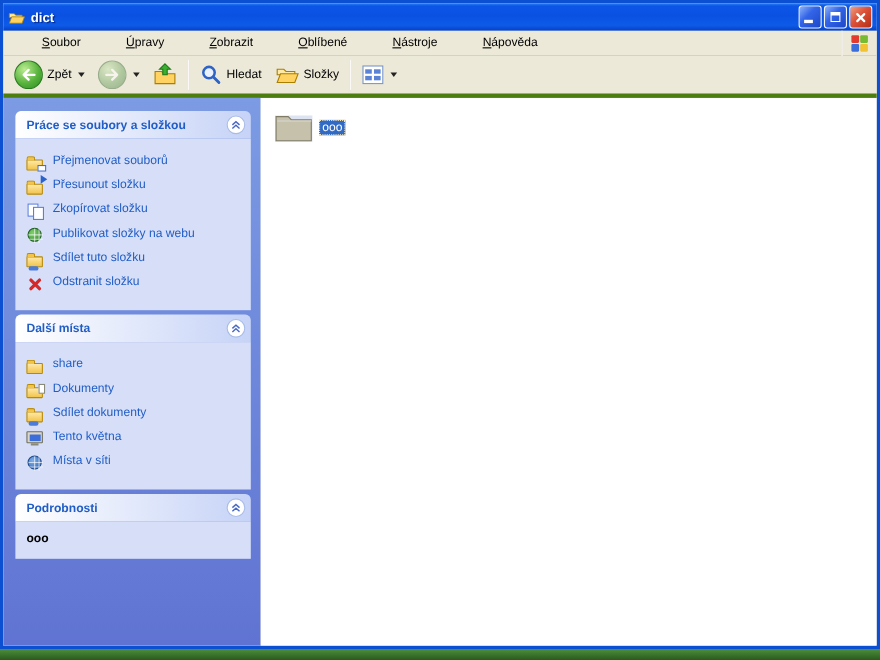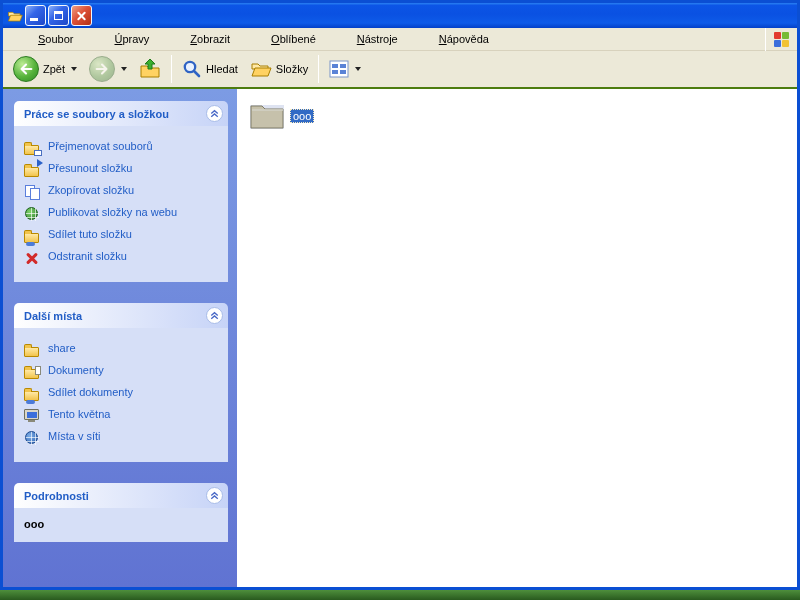--- a/index.html
+++ b/index.html
@@ -32,40 +32,40 @@
   .menu-item { display:inline-block; padding:3px 8px; cursor:pointer;margin-left:25px; }
   .menu-item::first-letter { text-decoration:underline; }
   .menu-spacer { flex:1; }
   .menu-sep { width:1px; height:23px; background:#C9C4AE; border-right:1px solid #fff; }
   .winlogo { display:grid; grid-template-columns:7px 7px; grid-template-rows:7px 7px; gap:1px;
     margin:0 8px; }
   .winlogo span { border-radius:1px; }
   .wl-r{background:#E23A2E;} .wl-g{background:#77BB33;} .wl-b{background:#3B6EDB;} .wl-y{background:#F1C232;}
 
   
-  .toolbar { height:38px; flex:0 0 38px; background:#ECE9D8; border-bottom:2px solid #4d7c0f;
+  .toolbar { height:38px; flex:0 0 38px; background:#ECE9D8; border-bottom:4px solid #4d7c0f;
     display:flex; align-items:center; padding:0 4px; font-size:11px; color:#000; }
   .tool-btn { display:flex; align-items:center; gap:4px; padding:3px 5px; border:1px solid transparent;
     border-radius:3px; cursor:pointer; }
   .nav-circle { width:26px; height:26px; border-radius:50%; border:1px solid #2A7A1F;
     background:radial-gradient(circle at 35% 30%, #BCEC93, #57B33C 55%, #2E8A24);
     display:flex; align-items:center; justify-content:center; }
   .nav-disabled { filter:grayscale(0.45) opacity(0.5); }
   .dd { width:0; height:0; border-left:3px solid transparent; border-right:3px solid transparent;
     border-top:4px solid #222; margin-left:2px; }
   .tool-sep { width:1px; height:28px; background:#C5C0AA; border-right:1px solid #fff; margin:0 4px; }
 
   
   .content { flex:1; display:flex; overflow:hidden; }
   .sidebar { width:234px; flex:0 0 234px; padding:12px 9px 0 11px;
     background:linear-gradient(to bottom,#7C9BE4 0%,#6073D2 100%); overflow:hidden; }
   .mainarea { flex:1; background:#fff; position:relative; }
 
   
-  .panel { margin-bottom:21px; }
+  .panel { margin-bottom:4px; }
   .panel-hd { height:25px; border-radius:5px 5px 0 0;
     background:linear-gradient(to right,#FFFFFF,#C6D3F7);
     display:flex; align-items:center; justify-content:space-between;
     padding:0 5px 0 10px; color:#215DC6; font-weight:bold; font-size:11px; cursor:pointer; }
   .chev { width:17px; height:17px; border-radius:50%; background:#fff; border:1px solid #A8BCE8;
     display:flex; align-items:center; justify-content:center; }
   .panel-bd { background:#D6DFF7; padding:8px 6px 10px 10px; }
   .task { display:flex; align-items:flex-start; gap:7px; margin:6px 0; color:#215DC6; cursor:pointer; }
   .task .lbl { font-size:11px; line-height:13px; max-width:160px; }
   .iconbox { width:17px; height:16px; position:relative; flex:0 0 17px; }
@@ -125,20 +125,21 @@
 </head>
 <body>
 
 <div class="window">
 
   <div class="titlebar">
     <svg width="16" height="16" viewBox="0 0 22 20">
       <path d="M2 5 h6 l2 2 h8 v3 H2 z" fill="#FFE9A6" stroke="#A97F00"></path>
       <path d="M2 17 L5 9 H21 L18 17 Z" fill="#FFD262" stroke="#A97F00"></path>
     </svg>
+    <span class="title-text">dict</span>
     <div class="tb-btn btn-blue">
         <span class="glyph-min"></span>
       </div>
     <div class="tb-btn btn-blue">
         <span class="glyph-max"></span>
       </div>
     <div class="tb-btn btn-close">
         <span class="glyph-x"></span>
       </div>
   </div>

